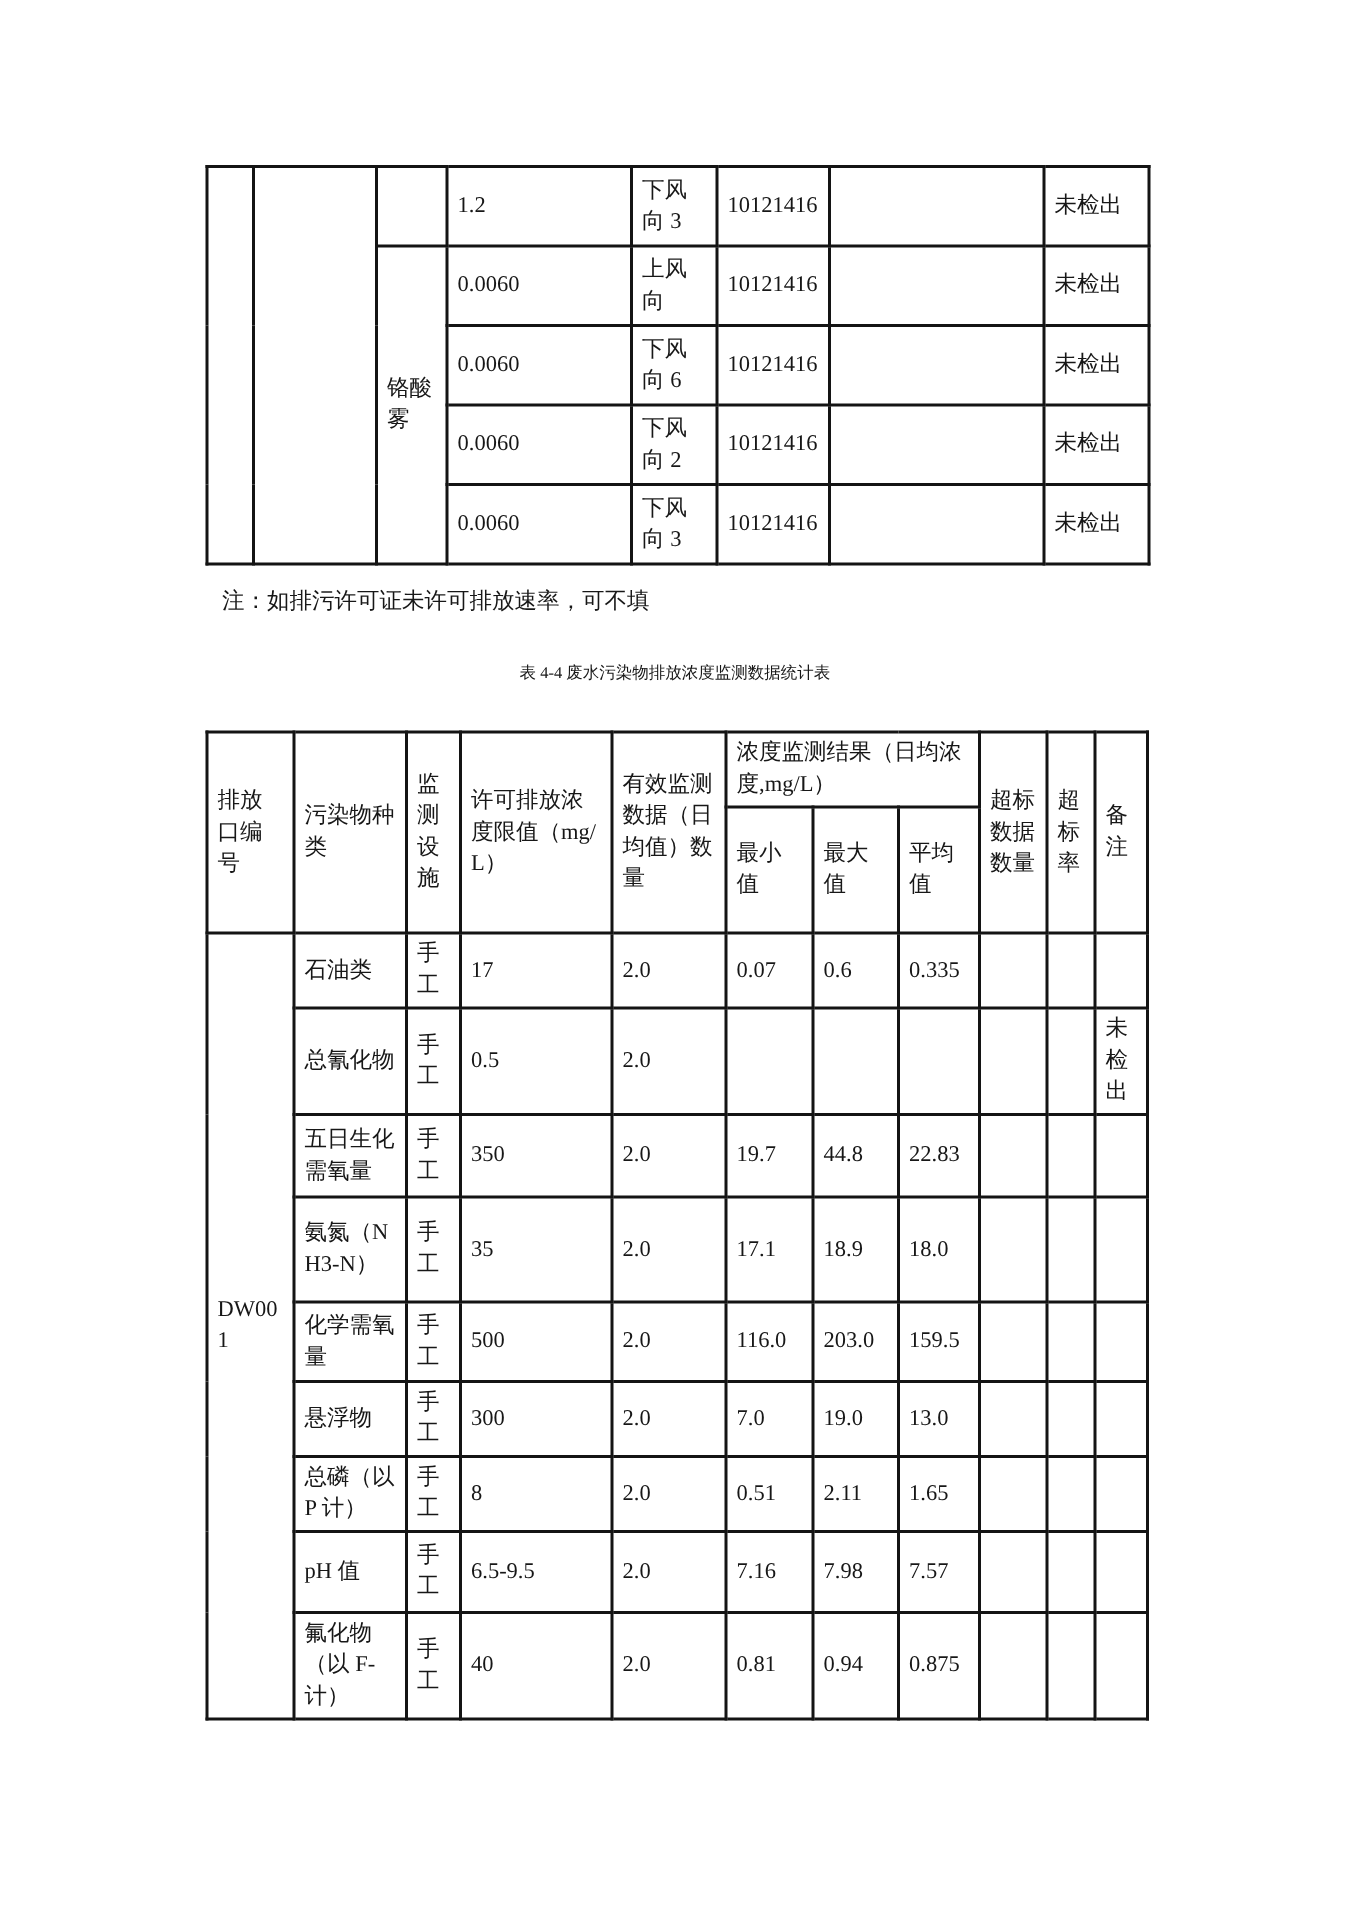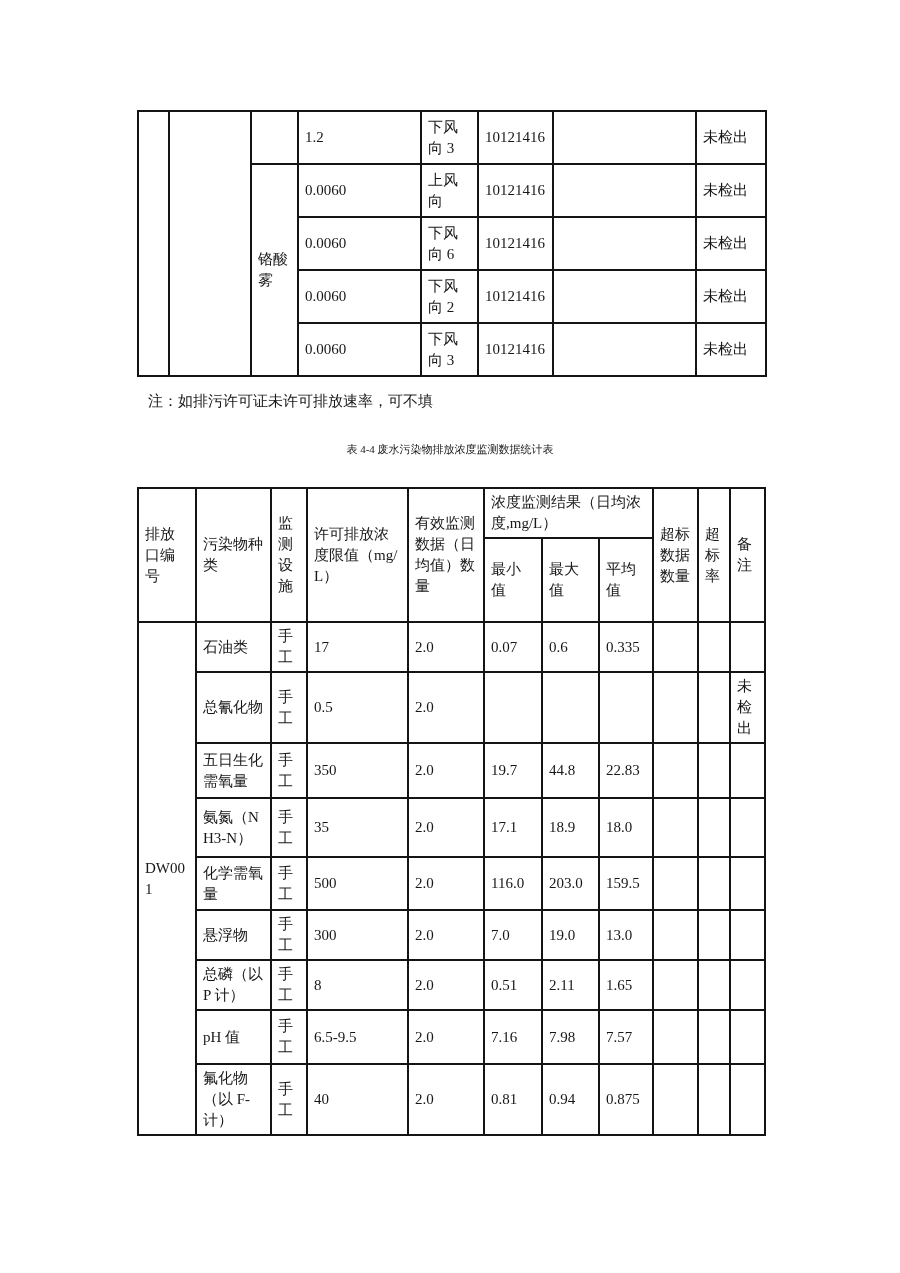--- a/index.html
+++ b/index.html
@@ -162,21 +162,21 @@
       <td class="C">手工</td>
       <td class="L">350</td>
       <td class="L">2.0</td>
       <td class="L">19.7</td>
       <td class="L">44.8</td>
       <td class="L">22.83</td>
       <td></td>
       <td></td>
       <td class="C"></td>
     </tr>
-    <tr style="height:59px">
+    <tr style="height:70px">
       <td class="L">氨氮（NH3-N）</td>
       <td class="C">手工</td>
       <td class="L">35</td>
       <td class="L">2.0</td>
       <td class="L">17.1</td>
       <td class="L">18.9</td>
       <td class="L">18.0</td>
       <td></td>
       <td></td>
       <td class="C"></td>

